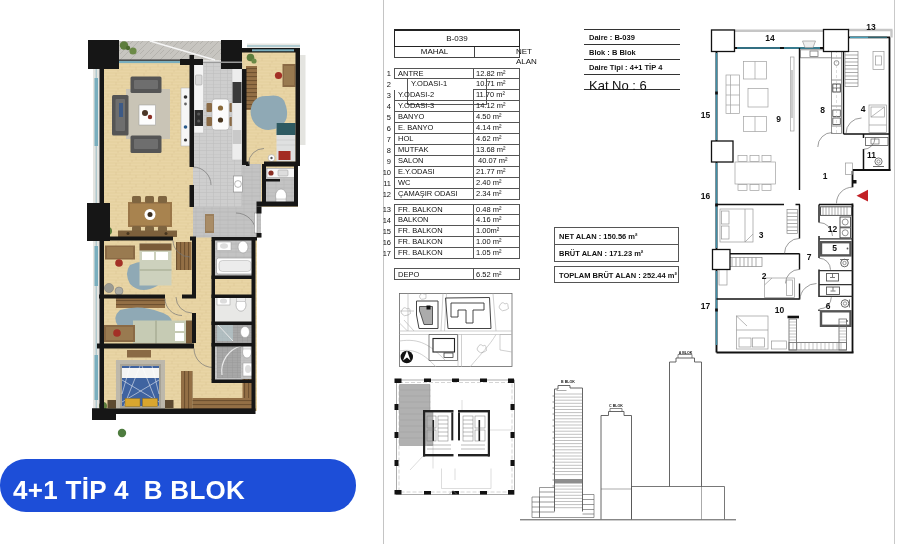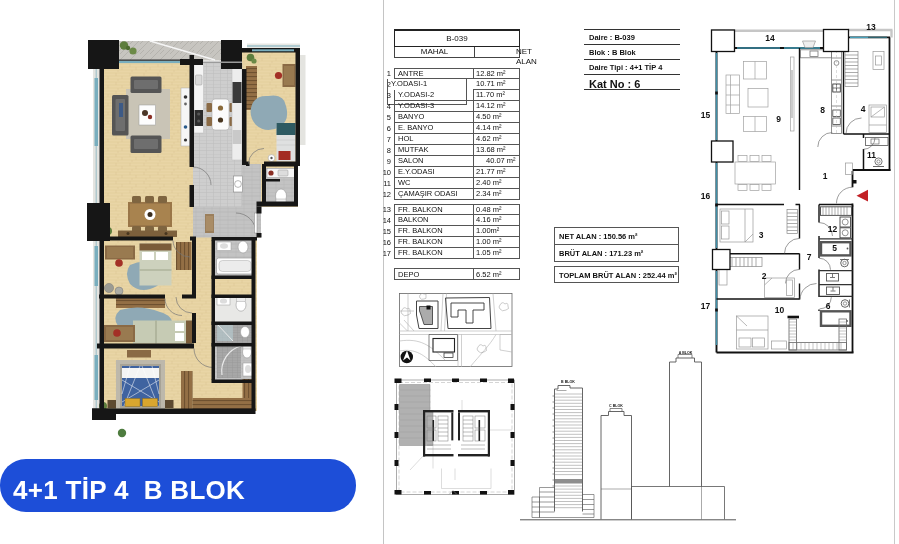--- a/index.html
+++ b/index.html
@@ -24,21 +24,21 @@
   <div style="text-align:center;font-size:8px;line-height:10px;color:#111;">MAHAL</div>
 </div>
 <div class="tbl" style="left:473px;top:46.5px;width:47px;height:11px;border-top:none;border-left:none;">
   <div style="text-align:center;font-size:8px;line-height:10px;color:#111;margin-left:43px;">NET ALAN</div>
 </div>
 
 <div class="num" style="left:381px;top:67.5px;">1</div>
 <div class="cell" style="left:394px;top:67.5px;width:80px;height:11px;border:0.8px solid #555;border-top-width:0.8px;padding-left:3px;">ANTRE</div>
 <div class="cell" style="left:473px;top:67.5px;width:47px;height:11px;border:0.8px solid #555;border-left:none;border-top-width:0.8px;padding-left:3px;">12.82 m²</div>
 <div class="num" style="left:381px;top:78.5px;">2</div>
-<div class="cell" style="left:387px;top:78.5px;width:80px;height:26px;border:0.8px solid #555;border-top-width:0;padding-left:3px;">Y.ODASI-1</div>
+<div class="cell" style="left:407px;top:78.5px;width:80px;height:26px;border:0.8px solid #555;border-top-width:0;padding-left:3px;">Y.ODASI-1</div>
 <div class="cell" style="left:473px;top:78.5px;width:47px;height:11px;border:0.8px solid #555;border-left:none;border-top-width:0;padding-left:3px;">10.71 m²</div>
 <div class="num" style="left:381px;top:89.5px;">3</div>
 <div class="cell" style="left:394px;top:89.5px;width:80px;height:11px;border:0.8px solid #555;border-top-width:0;padding-left:3px;">Y.ODASI-2</div>
 <div class="cell" style="left:473px;top:89.5px;width:47px;height:11px;border:0.8px solid #555;border-left:none;border-top-width:0;padding-left:3px;">11.70 m²</div>
 <div class="num" style="left:381px;top:100.5px;">4</div>
 <div class="cell" style="left:394px;top:100.5px;width:80px;height:11px;border:0.8px solid #555;border-top-width:0;padding-left:3px;">Y.ODASI-3</div>
 <div class="cell" style="left:473px;top:100.5px;width:47px;height:11px;border:0.8px solid #555;border-left:none;border-top-width:0;padding-left:3px;">14.12 m²</div>
 <div class="num" style="left:381px;top:111.5px;">5</div>
 <div class="cell" style="left:394px;top:111.5px;width:80px;height:11px;border:0.8px solid #555;border-top-width:0;padding-left:3px;">BANYO</div>
 <div class="cell" style="left:473px;top:111.5px;width:47px;height:11px;border:0.8px solid #555;border-left:none;border-top-width:0;padding-left:3px;">4.50 m²</div>
@@ -46,21 +46,21 @@
 <div class="cell" style="left:394px;top:122.5px;width:80px;height:11px;border:0.8px solid #555;border-top-width:0;padding-left:3px;">E. BANYO</div>
 <div class="cell" style="left:473px;top:122.5px;width:47px;height:11px;border:0.8px solid #555;border-left:none;border-top-width:0;padding-left:3px;">4.14 m²</div>
 <div class="num" style="left:381px;top:133.5px;">7</div>
 <div class="cell" style="left:394px;top:133.5px;width:80px;height:11px;border:0.8px solid #555;border-top-width:0;padding-left:3px;">HOL</div>
 <div class="cell" style="left:473px;top:133.5px;width:47px;height:11px;border:0.8px solid #555;border-left:none;border-top-width:0;padding-left:3px;">4.62 m²</div>
 <div class="num" style="left:381px;top:144.5px;">8</div>
 <div class="cell" style="left:394px;top:144.5px;width:80px;height:11px;border:0.8px solid #555;border-top-width:0;padding-left:3px;">MUTFAK</div>
 <div class="cell" style="left:473px;top:144.5px;width:47px;height:11px;border:0.8px solid #555;border-left:none;border-top-width:0;padding-left:3px;">13.68 m²</div>
 <div class="num" style="left:381px;top:155.5px;">9</div>
 <div class="cell" style="left:394px;top:155.5px;width:80px;height:11px;border:0.8px solid #555;border-top-width:0;padding-left:3px;">SALON</div>
-<div class="cell" style="left:473px;top:155.5px;width:47px;height:11px;border:0.8px solid #555;border-left:none;border-top-width:0;padding-left:13px;">40.07 m²</div>
+<div class="cell" style="left:473px;top:155.5px;width:47px;height:11px;border:0.8px solid #555;border-left:none;border-top-width:0;padding-left:5px;">40.07 m²</div>
 <div class="num" style="left:381px;top:166.5px;">10</div>
 <div class="cell" style="left:394px;top:166.5px;width:80px;height:11px;border:0.8px solid #555;border-top-width:0;padding-left:3px;">E.Y.ODASI</div>
 <div class="cell" style="left:473px;top:166.5px;width:47px;height:11px;border:0.8px solid #555;border-left:none;border-top-width:0;padding-left:3px;">21.77 m²</div>
 <div class="num" style="left:381px;top:177.5px;">11</div>
 <div class="cell" style="left:394px;top:177.5px;width:80px;height:11px;border:0.8px solid #555;border-top-width:0;padding-left:3px;">WC</div>
 <div class="cell" style="left:473px;top:177.5px;width:47px;height:11px;border:0.8px solid #555;border-left:none;border-top-width:0;padding-left:3px;">2.40 m²</div>
 <div class="num" style="left:381px;top:188.5px;">12</div>
 <div class="cell" style="left:394px;top:188.5px;width:80px;height:11px;border:0.8px solid #555;border-top-width:0;padding-left:3px;">ÇAMAŞIR ODASI</div>
 <div class="cell" style="left:473px;top:188.5px;width:47px;height:11px;border:0.8px solid #555;border-left:none;border-top-width:0;padding-left:3px;">2.34 m²</div>
 <div class="num" style="left:381px;top:204px;">13</div>
@@ -78,21 +78,21 @@
 <div class="num" style="left:381px;top:248px;">17</div>
 <div class="cell" style="left:394px;top:248px;width:80px;height:11px;border:0.8px solid #555;border-top-width:0;padding-left:3px;">FR. BALKON</div>
 <div class="cell" style="left:473px;top:248px;width:47px;height:11px;border:0.8px solid #555;border-left:none;border-top-width:0;padding-left:3px;">1.05 m²</div>
 <div class="cell" style="left:394px;top:268px;width:80px;height:12px;border:0.8px solid #555;padding-left:3px;line-height:11px;">DEPO</div>
 <div class="cell" style="left:473px;top:268px;width:47px;height:12px;border:0.8px solid #555;border-left:none;padding-left:3px;line-height:11px;">6.52 m²</div>
 
 <div class="abs" style="left:554px;top:29px;width:96px;margin-left:30px;">
   <div style="border-top:1px solid #333;font-size:7.5px;font-weight:bold;color:#111;padding:3px 0 2px 5px;height:9px;">Daire : B-039</div>
   <div style="border-top:1px solid #333;font-size:7.5px;font-weight:bold;color:#111;padding:3px 0 2px 5px;height:9px;">Blok : B Blok</div>
   <div style="border-top:1px solid #333;font-size:7.5px;font-weight:bold;color:#111;padding:3px 0 2px 5px;height:9px;">Daire Tipi : 4+1 TİP 4</div>
-  <div style="border-top:1px solid #333;font-size:11px;font-weight:bold;color:#111;padding:3px 0 2px 5px;height:8.5px;">Kat No : 6</div>
+  <div style="border-top:1px solid #333;font-size:13px;font-weight:normal;color:#111;padding:3px 0 2px 5px;height:8.5px;">Kat No : 6</div>
   <div style="border-top:1px solid #333;height:0;"></div>
 </div>
 
 <div class="abs" style="left:554px;top:227px;width:125px;border:0.8px solid #555;box-sizing:border-box;">
   <div style="font-size:7.5px;font-weight:bold;color:#111;padding:4px 0 3px 4px;border-bottom:0.8px solid #555;">NET ALAN : 150.56 m²</div>
   <div style="font-size:7.5px;font-weight:bold;color:#111;padding:4px 0 3px 4px;">BRÜT ALAN : 171.23 m²</div>
 </div>
 
 <div class="abs" style="left:554px;top:266px;width:125px;border:0.8px solid #555;box-sizing:border-box;">
   <div style="font-size:7.5px;font-weight:bold;color:#111;padding:3.5px 0 2.5px 4px;">TOPLAM BRÜT ALAN : 252.44 m²</div>

